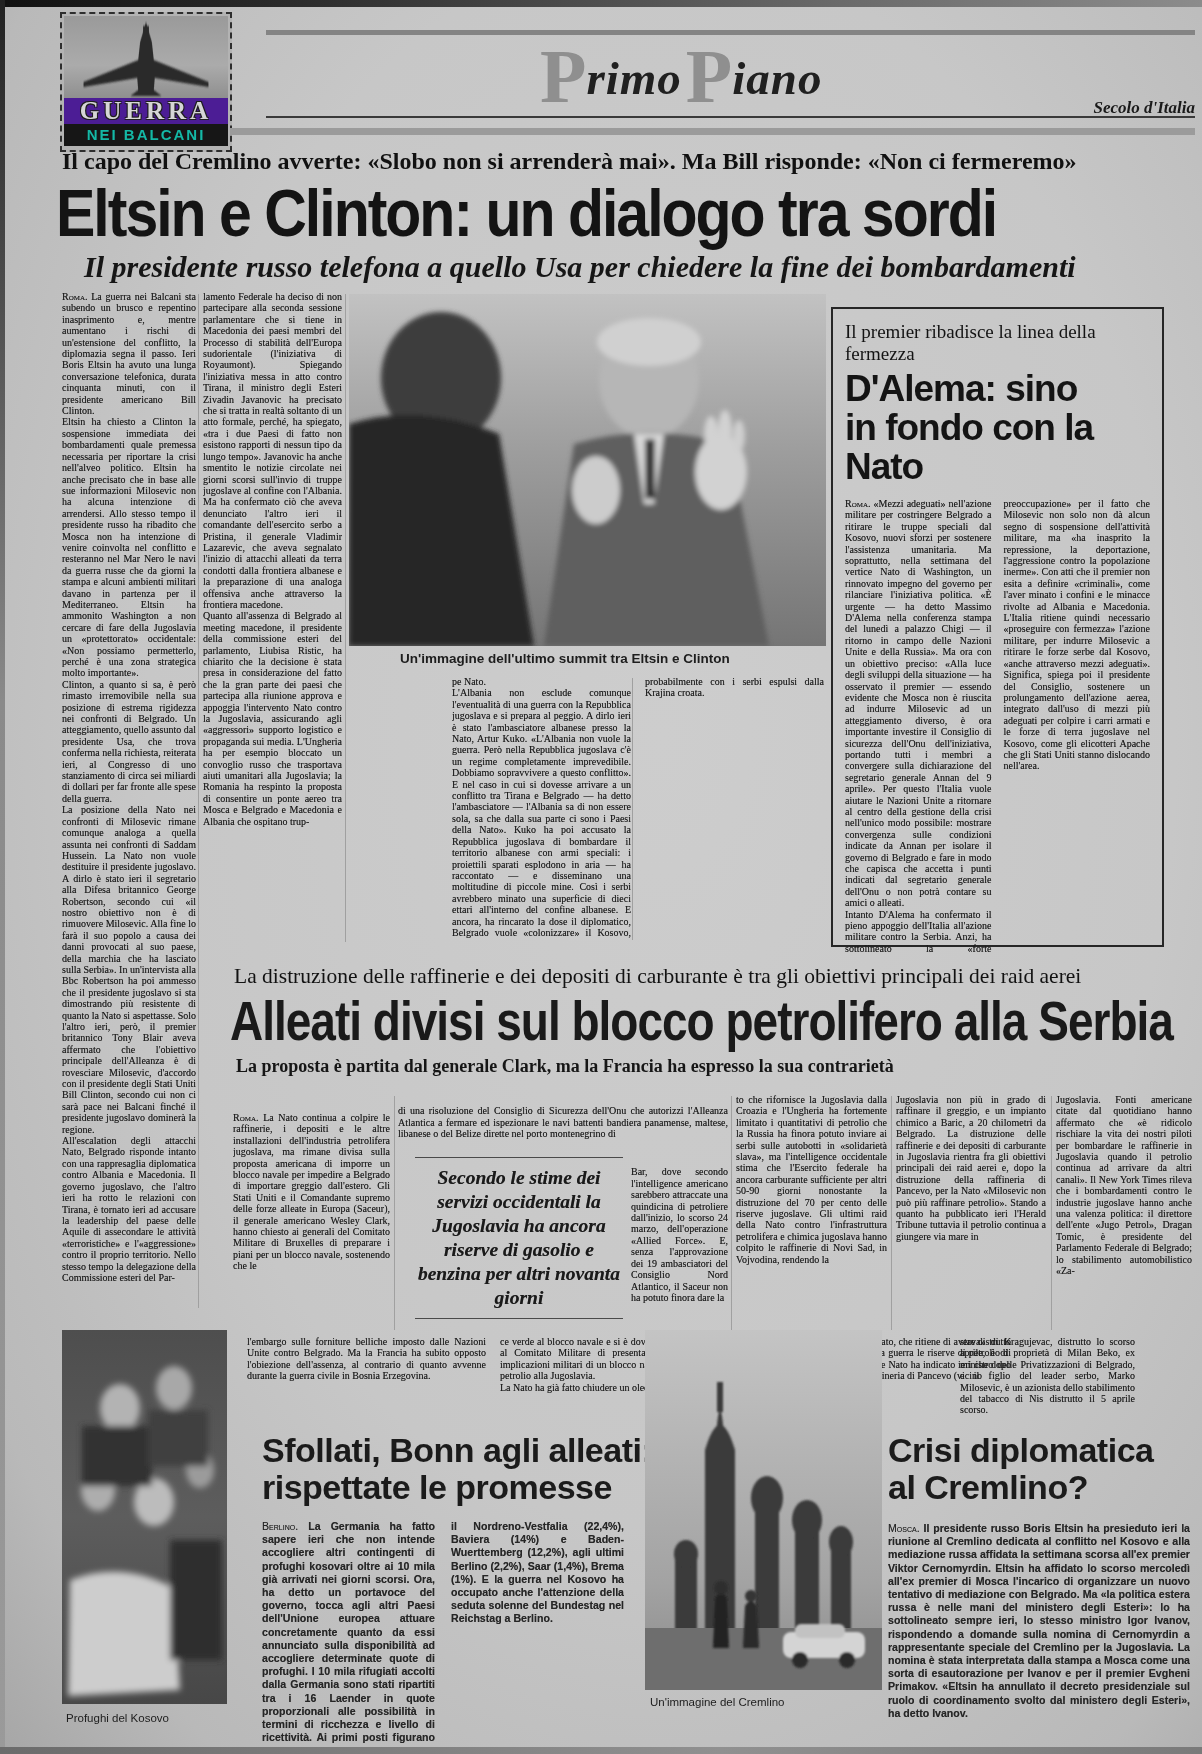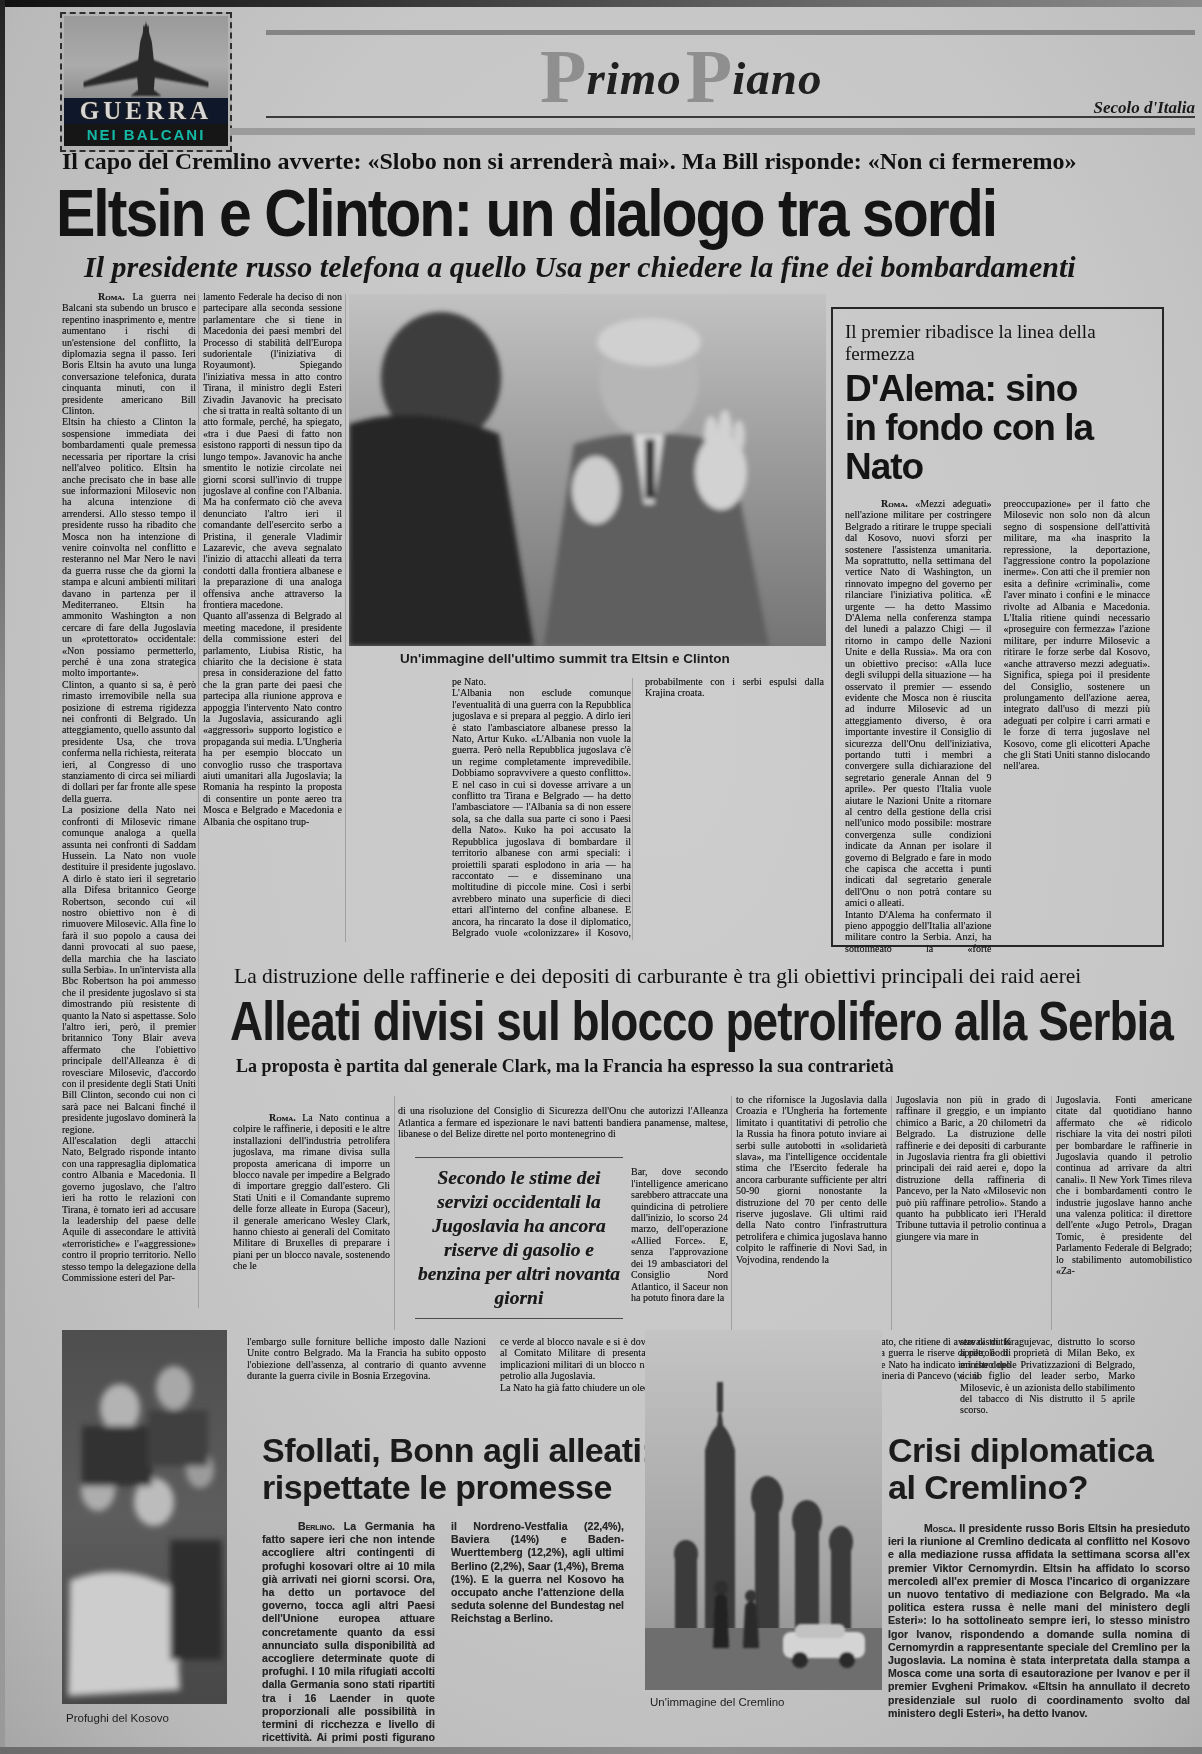--- a/index.html
+++ b/index.html
@@ -8,42 +8,42 @@
     background:radial-gradient(ellipse at 55% 42%, #cdcdcd 0%, #c7c7c7 55%, #b9b9b9 85%, #a6a6a6 100%);}
   .abs{position:absolute;}
   .edge-top{left:0;top:0;width:1202px;height:7px;background:linear-gradient(90deg,#111 0%,#2c2c2c 25%,#6a6a6a 70%,#8c8c8c 100%);}
   .edge-left{left:0;top:0;width:5px;height:1754px;background:linear-gradient(180deg,#222,#8a8a8a 40%,#9a9a9a);}
   .edge-bottom{left:0;top:1747px;width:1202px;height:7px;background:linear-gradient(90deg,#6b6b6b,#909090 60%,#7a7a7a);}
 
   
   .stamp{left:60px;top:12px;width:172px;height:140px;border:2px dashed #2e2e2e;background:#b3b3b3;box-sizing:border-box;padding:2px;}
   .stamp-photo{width:100%;height:82px;display:block;}
   .guerra{display:block;text-align:center;font-weight:bold;font-size:25px;line-height:26px;letter-spacing:4px;
-    color:#d6d6d6;background:#0f172a;
+    color:#d6d6d6;background:#4c1d95;
     text-shadow:1px 1px 0 #1f1f1f,-1px -1px 0 #1f1f1f,1px -1px 0 #1f1f1f,-1px 1px 0 #1f1f1f;}
   .neibal{display:block;text-align:center;font-family:"Liberation Sans","DejaVu Sans",sans-serif;font-weight:bold;
     font-size:15px;line-height:22px;letter-spacing:2px;color:#14b8a6;background:#161616;}
   .rule-a{left:266px;top:30px;width:929px;height:5px;background:#848484;}
   .rule-b{left:266px;top:116px;width:929px;height:2px;background:#3a3a3a;}
   .rule-c{left:230px;top:128px;width:965px;height:7px;background:#9b9b9b;}
   .primo{left:540px;top:38px;width:480px;height:84px;white-space:nowrap;}
   .primo .bigP{font-size:76px;font-weight:bold;color:#8f8f8f;line-height:76px;vertical-align:-8px;}
   .primo .word{font-size:47px;font-style:italic;font-weight:bold;color:#202020;letter-spacing:1px;}
   .secolo{left:950px;top:98px;width:245px;text-align:right;font-weight:bold;font-style:italic;font-size:17px;color:#1a1a1a;}
 
   
   .kicker{left:62px;top:148px;width:1132px;font-weight:bold;font-size:24px;color:#111;}
   .headline{left:56px;top:174px;width:1144px;}
   .stretchY{display:inline-block;transform:scaleY(1.14);transform-origin:top left;white-space:nowrap;}
   .headline .stretchY{font-family:"Liberation Sans","DejaVu Sans",sans-serif;font-weight:bold;font-size:59px;letter-spacing:-2px;color:#141414;}
   .subhead{left:60px;top:250px;width:1138px;font-weight:bold;font-style:italic;font-size:30px;color:#161616;margin-left:24px;}
 
   .body{font-size:10px;line-height:11.4px;text-align:justify;white-space:pre-line;overflow:hidden;
     text-shadow:0 0 0.5px rgba(20,20,20,.55);}
-  .dl{font-weight:bold;font-variant:small-caps;margin-left:36px;}
+  .dl{font-weight:normal;font-variant:small-caps;}
   .col1{left:62px;top:291px;width:134px;height:1020px;}
   .col2{left:203px;top:291px;width:139px;height:650px;}
   .col34{left:452px;top:676px;width:372px;height:266px;column-count:2;column-gap:14px;column-fill:auto;}
   .vr{width:1px;background:#a0a0a0;}
 
   .photo{display:block;}
   .photo-main{left:349px;top:294px;width:477px;height:352px;}
   .caption{font-family:"Liberation Sans","DejaVu Sans",sans-serif;font-weight:bold;color:#1d1d1d;}
   .caption-main{left:400px;top:651px;width:430px;font-size:13.5px;}
 

